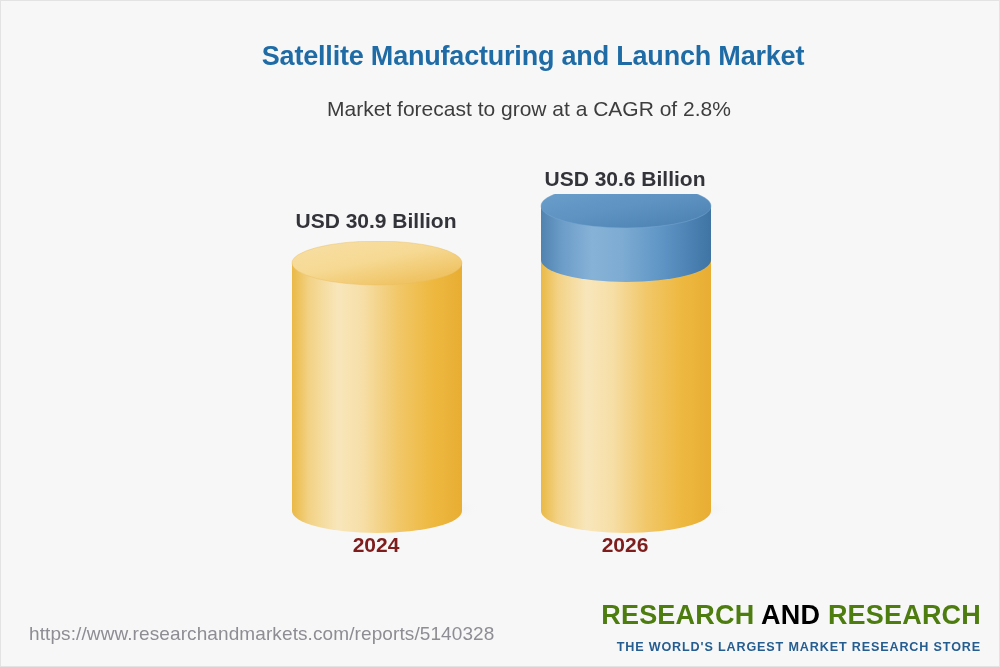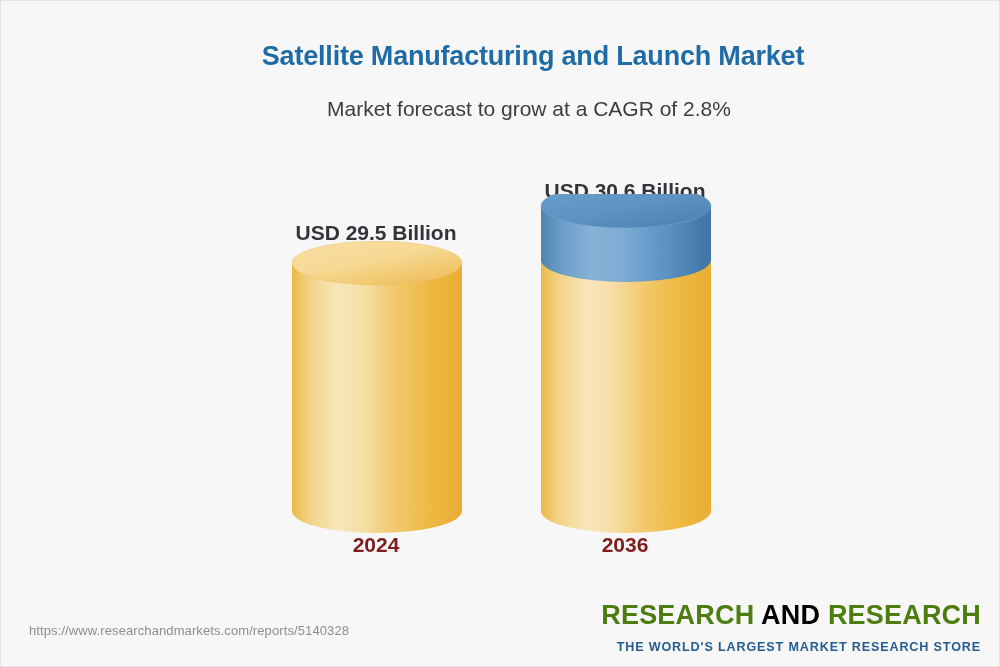--- a/index.html
+++ b/index.html
@@ -58,40 +58,39 @@
     position: absolute;
   }
 
   .value-label {
     position: absolute;
     text-align: center;
     font-size: 21px;
     font-weight: bold;
     color: #33333a;
     white-space: nowrap;
-    margin-top: 12px;
   }
 
   .cat-label {
     position: absolute;
     text-align: center;
     font-size: 21px;
     font-weight: bold;
     color: #7f1d1d;
     white-space: nowrap;
   }
 
   .cyl-svg { position: absolute; }
 
   
   #footer-url {
     position: absolute;
     left: 28px;
     top: 622px;
-    font-size: 13px;
+    font-size: 19px;
     color: #8d8d93;
     letter-spacing: 0.1px;
   }
   #logo {
     position: absolute;
     right: 18px;
     top: 600px;
     text-align: right;
   }
   #logo-main {
@@ -117,21 +116,21 @@
 
 <div id="canvas">
 
   <div id="chart-title">Satellite Manufacturing and Launch Market</div>
   <div id="chart-subtitle">Market forecast to grow at a CAGR of 2.8%</div>
 
   <div id="plot-area">
 
     <div class="bar-group">
 
-      <div class="value-label" style="left:215px; top:208px; width:320px;">USD 29.5 Billion</div>
+      <div class="value-label" style="left:215px; top:208px; width:320px;">USD 30.9 Billion</div>
 
       <svg class="cyl-svg" style="left:281px; top:240px;" width="200" height="300" viewBox="0 0 200 300">
         <defs>
           <linearGradient id="yellowBody" x1="0" y1="0" x2="1" y2="0">
             <stop offset="0%" stop-color="#eab945"></stop>
             <stop offset="10%" stop-color="#f2d285"></stop>
             <stop offset="27%" stop-color="#f8e6bb"></stop>
             <stop offset="42%" stop-color="#f6dea6"></stop>
             <stop offset="62%" stop-color="#f1c769"></stop>
             <stop offset="82%" stop-color="#eeb941"></stop>
@@ -199,21 +198,21 @@
         <ellipse cx="108" cy="315" rx="96" ry="17" fill="url(#shadow2)"></ellipse>
 
         <path d="M10,66 L10,317 A85,22 0 0 0 180,317 L180,66 Z" fill="url(#yellowBody2)"></path>
 
         <path d="M10,12 L10,66 A85,22 0 0 0 180,66 L180,12 Z" fill="url(#blueBody)"></path>
 
         <ellipse cx="95" cy="12" rx="85" ry="22" fill="url(#blueTop)"></ellipse>
         <ellipse cx="95" cy="12" rx="85" ry="22" fill="none" stroke="#7aa9d0" stroke-width="0.6" opacity="0.8"></ellipse>
       </svg>
 
-      <div class="cat-label" style="left:464px; top:532px; width:320px;">2036</div>
+      <div class="cat-label" style="left:464px; top:532px; width:320px;">2026</div>
     </div>
 
   </div>
 
   <div id="footer-url">https://www.researchandmarkets.com/reports/5140328</div>
 
   <div id="logo">
     <div id="logo-main"><span class="blue">RESEARCH</span> <span class="gold">AND</span> <span class="blue">RESEARCH</span></div>
     <div id="logo-tag">THE WORLD'S LARGEST MARKET RESEARCH STORE</div>
   </div>

